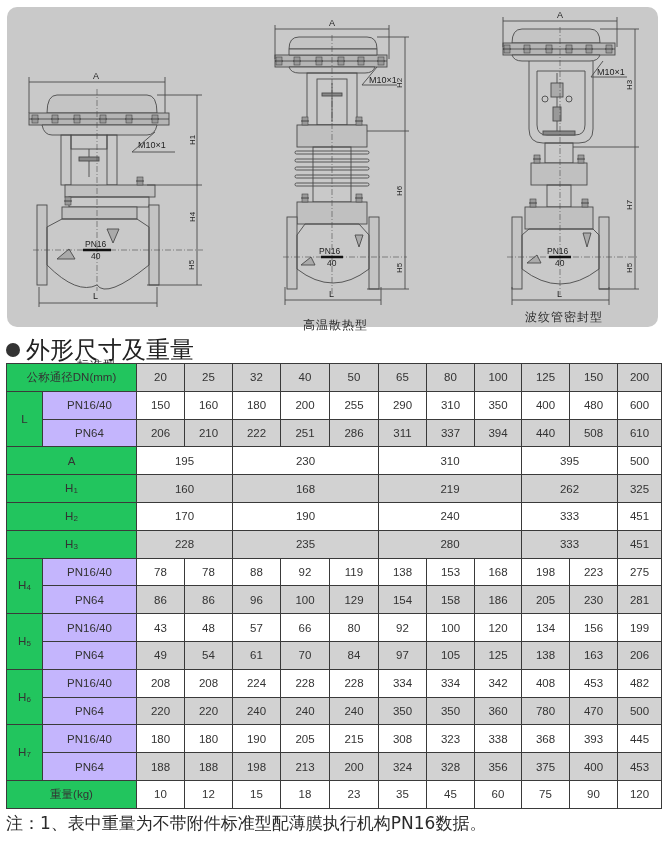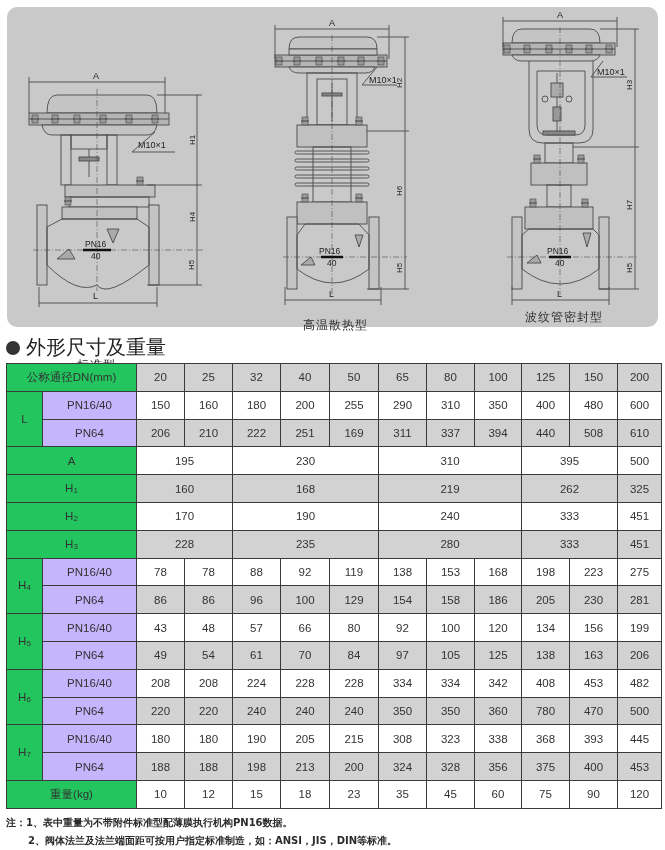--- a/index.html
+++ b/index.html
@@ -3,37 +3,37 @@
 <meta charset="utf-8">
 <style>
   html, body { margin:0; padding:0; background:#ffffff; }
   body { width:665px; height:850px; position:relative; overflow:hidden;
          font-family:"Liberation Sans","DejaVu Sans",sans-serif; color:#333; }
   .diagram-panel { position:absolute; left:7px; top:7px; width:651px; height:320px;
          background:#c9c9c9; border-radius:10px; }
   .diagram-panel svg { position:absolute; left:0; top:0; }
   .caption { position:absolute; font-size:12px; color:#2a2a2a; letter-spacing:1px;
              font-family:"DejaVu Sans",sans-serif; }
-  .section-title { position:absolute; left:6px; top:334px; font-size:20px; color:#222;
+  .section-title { position:absolute; left:6px; top:334px; font-size:24px; color:#222;
              font-family:"DejaVu Sans",sans-serif; display:flex; align-items:center; }
   .bullet { display:inline-block; width:14px; height:14px; border-radius:50%;
             background:#333; margin-right:6px; }
   .unit { position:absolute; right:8px; top:344px; font-size:13px; color:#222;
           font-family:"DejaVu Sans",sans-serif;margin-top:20px; }
   table.spec { position:absolute; left:6px; top:363px; width:655px; border-collapse:collapse;
            table-layout:fixed; font-size:11.5px; }
   table.spec td { border:1px solid #3a3a3a; height:26.8px; padding:0; text-align:center;
            color:#333; }
   td.lbl { background:#22c55e; color:#f2f2f2; }
   td.lbl2 { background:#c4b5fd; color:#f2f2f2; }
   tr.w td.v { background:#ffffff; }
   tr.g td.v { background:#d2d2d2; }
   .sub { font-size:8px; vertical-align:-1px; }
-  .notes { position:absolute; left:6px; top:814px; font-size:10px; color:#2a2a2a;
-           font-family:"DejaVu Sans",sans-serif; line-height:18px;font-weight:bold; }
+  .notes { position:absolute; left:6px; top:814px; font-size:17px; color:#2a2a2a;
+           font-family:"DejaVu Sans",sans-serif; line-height:18px; }
   .notes .n2 { padding-left:22px; }
 </style>
 </head>
 <body>
 
 <div class="diagram-panel">
   <svg width="651" height="320" viewBox="0 0 651 320">
     <defs>
       <g id="bolt">
           <rect x="-3" y="-4" width="6" height="8" fill="#9a9a9a" stroke="#444" stroke-width="0.6"></rect>
@@ -272,21 +272,21 @@
         <td class="v">400</td>
         <td class="v">480</td>
         <td class="v">600</td>
       </tr>
       <tr class="g">
         <td class="lbl2">PN64</td>
         <td class="v">206</td>
         <td class="v">210</td>
         <td class="v">222</td>
         <td class="v">251</td>
-        <td class="v">169</td>
+        <td class="v">286</td>
         <td class="v">311</td>
         <td class="v">337</td>
         <td class="v">394</td>
         <td class="v">440</td>
         <td class="v">508</td>
         <td class="v">610</td>
       </tr>
       <tr class="w">
         <td class="lbl" colspan="2"><span>A</span></td>
         <td class="v" colspan="2">195</td>
@@ -447,14 +447,13 @@
         <td class="v">60</td>
         <td class="v">75</td>
         <td class="v">90</td>
         <td class="v">120</td>
       </tr>
     </tbody>
 </table>
 
 <div class="notes">
   <div>注：1、表中重量为不带附件标准型配薄膜执行机构PN16数据。</div>
-  <div class="n2">2、阀体法兰及法兰端面距可按用户指定标准制造，如：ANSI，JIS，DIN等标准。</div>
 </div>
 
 </body></html>

